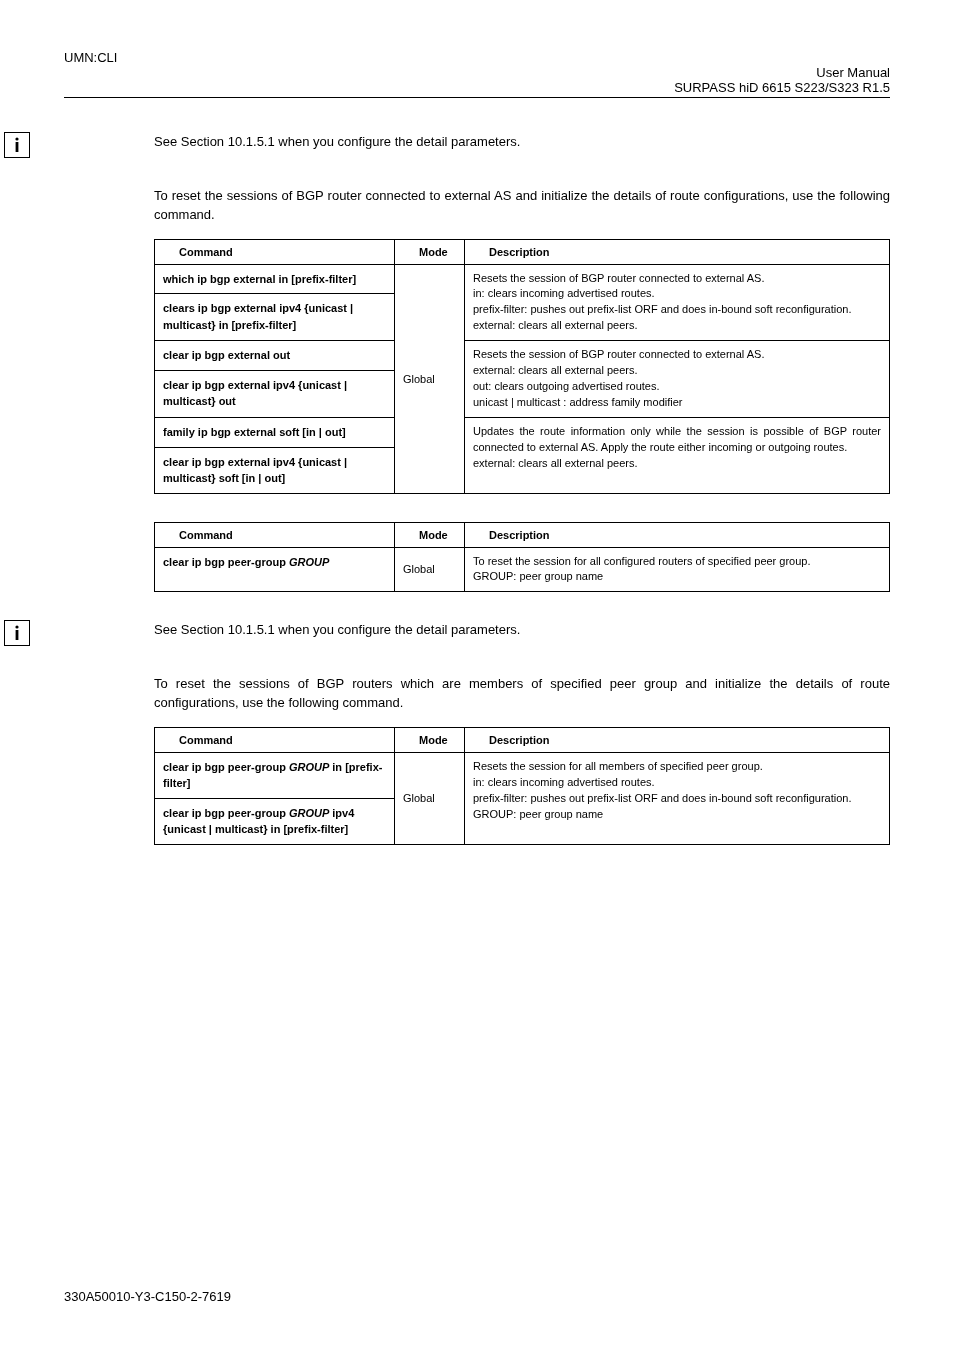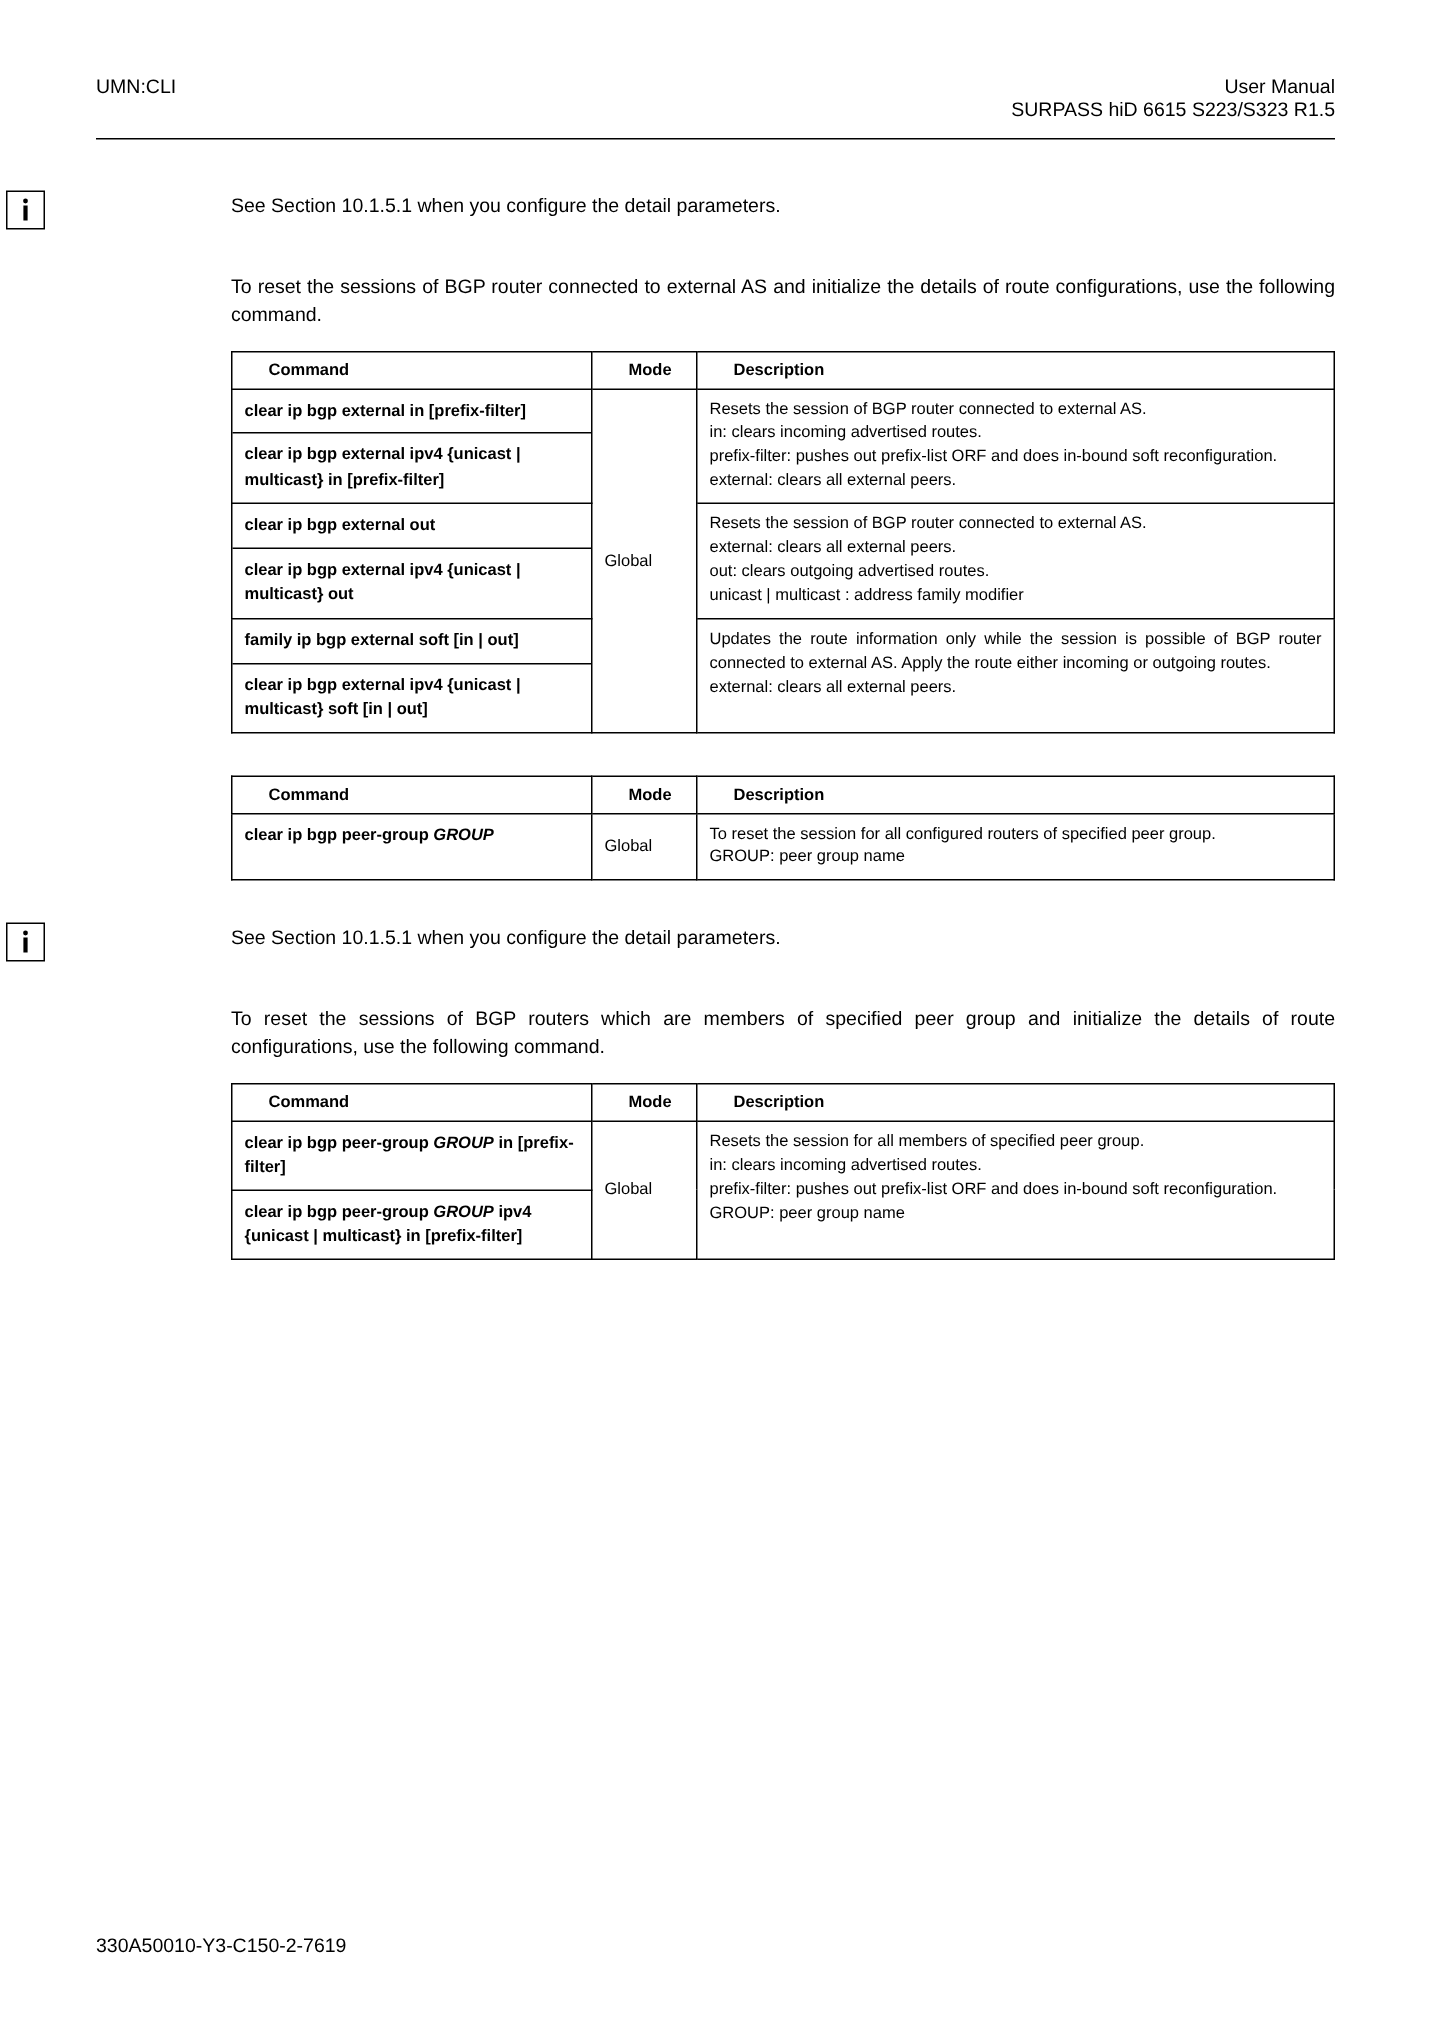--- a/index.html
+++ b/index.html
@@ -1,18 +1,18 @@
 <!DOCTYPE html>
 <html><head>
 <meta charset="utf-8">
 <style>
   * { box-sizing: border-box; margin: 0; padding: 0; }
   body { font-family: Arial, Helvetica, sans-serif; font-size: 13px; color: #000; background: #fff; width: 954px; margin: 0 auto; padding: 0; }
   .page { padding: 50px 64px 40px 64px; min-height: 1350px; position: relative; }
-  .header { display: flex; justify-content: space-between; border-bottom: 1px solid #000; padding-bottom: 12px; margin-bottom: 34px; font-size: 13px; }
+  .header { display: flex; border-bottom: 1px solid #000; padding-bottom: 2px; margin-bottom: 34px; font-size: 13px; flex-direction: column; }
   .header-left { }
   .header-right { text-align: right; }
   .note-row { display: flex; align-items: flex-start; margin-bottom: 20px; }
   .note-icon { width: 26px; height: 26px; border: 1px solid #000; flex: 0 0 26px; margin-right: 14px; position: relative; }
   .note-icon svg { width: 20px; height: 20px; position: absolute; top: 2px; left: 2px; }
   .content-col { margin-left: 90px; }
   .para { margin-bottom: 14px; line-height: 1.5; text-align: justify; }
   table.cmd { width: 100%; border-collapse: collapse; margin-bottom: 28px; }
   table.cmd th, table.cmd td { border: 1px solid #000; padding: 6px 8px; font-size: 11px; vertical-align: top; }
   table.cmd th { font-weight: bold; text-align: left; padding-left: 24px; }
@@ -62,23 +62,23 @@
           <col>
         </colgroup>
       <tbody>
           <tr>
         <th>Command</th>
         <th>Mode</th>
         <th>Description</th>
       </tr>
       <tr>
         <td>
-          <div class="cmd-text">clear ip bgp external in [prefix-filter]</div>
+          <div class="cmd-text">which ip bgp external in [prefix-filter]</div>
           <div class="inner-sep"></div>
-          <div class="cmd-text sub-block">clear ip bgp external ipv4 {unicast | multicast} in [prefix-filter]</div>
+          <div class="cmd-text sub-block">clears ip bgp external ipv4 {unicast | multicast} in [prefix-filter]</div>
         </td>
         <td class="mode" rowspan="3">Global</td>
         <td class="desc">Resets the session of BGP router connected to external AS.<br>in: clears incoming advertised routes.<br>prefix-filter: pushes out prefix-list ORF and does in-bound soft reconfiguration.<br>external: clears all external peers.</td>
       </tr>
       <tr>
         <td>
           <div class="cmd-text">clear ip bgp external out</div>
           <div class="inner-sep"></div>
           <div class="cmd-text sub-block">clear ip bgp external ipv4 {unicast | multicast} out</div>
         </td>

